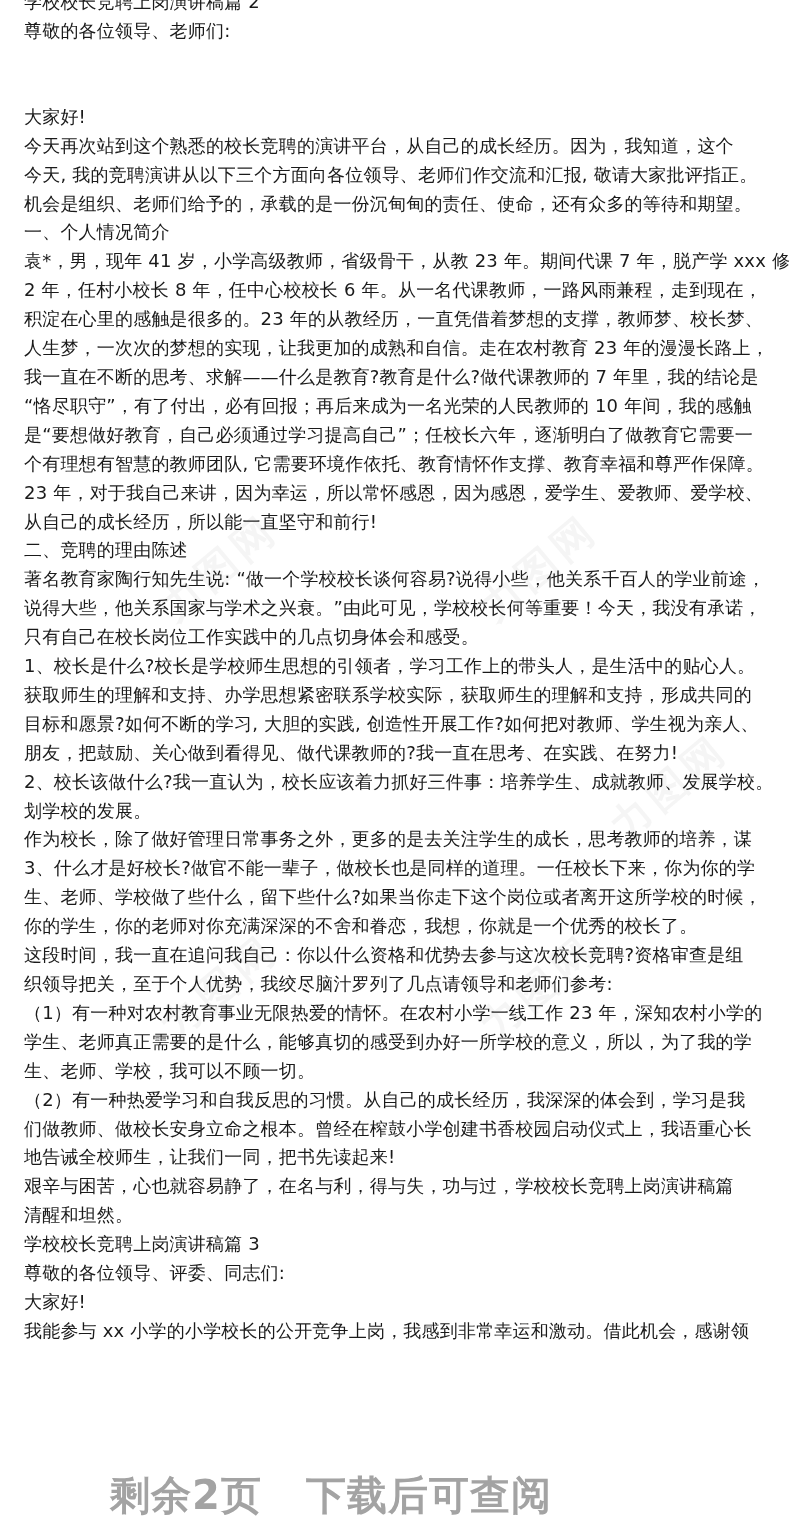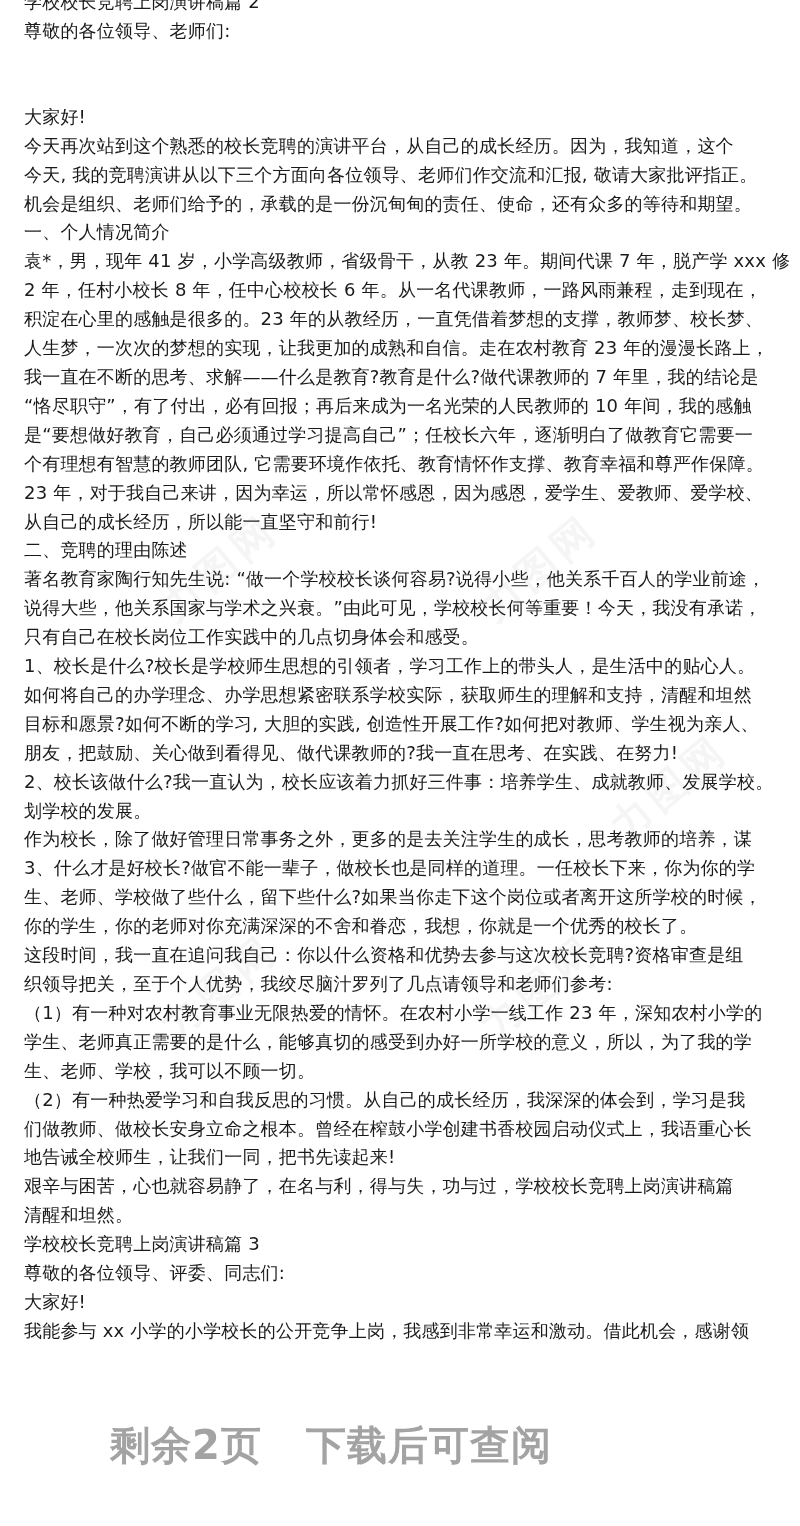--- a/index.html
+++ b/index.html
@@ -34,21 +34,21 @@
     font-size: 40px;
     color: rgba(200,200,200,0.18);
     transform: rotate(-40deg);
     pointer-events: none;
     font-weight: bold;
     letter-spacing: 6px;
   }
   .download-banner {
     position: absolute;
     left: 0;
-    top: 1418px;
+    top: 1468px;
     width: 662px;
     text-align: center;
     font-family: "DejaVu Sans", sans-serif;
     font-weight: bold;
     font-size: 40px;
     color: #a3a3a3;
     letter-spacing: 1px;
   }
   .download-banner span { display: inline-block; }
   .download-banner .gap { width: 44px; }
@@ -90,21 +90,21 @@
 
   <span class="line">二、竞聘的理由陈述</span>
   <div>
     <span class="line">著名教育家陶行知先生说: “做一个学校校长谈何容易?说得小些，他关系千百人的学业前途，</span>
     <span class="line">说得大些，他关系国家与学术之兴衰。”由此可见，学校校长何等重要！今天，我没有承诺，</span>
     <span class="line">只有自己在校长岗位工作实践中的几点切身体会和感受。</span>
   </div>
 
   <div>
     <span class="line">1、校长是什么?校长是学校师生思想的引领者，学习工作上的带头人，是生活中的贴心人。</span>
-    <span class="line">如何将自己的办学理念、办学思想紧密联系学校实际，获取师生的理解和支持，清醒和坦然</span>
+    <span class="line">获取师生的理解和支持、办学思想紧密联系学校实际，获取师生的理解和支持，形成共同的</span>
     <span class="line">目标和愿景?如何不断的学习, 大胆的实践, 创造性开展工作?如何把对教师、学生视为亲人、</span>
     <span class="line">朋友，把鼓励、关心做到看得见、做代课教师的?我一直在思考、在实践、在努力!</span>
   </div>
 
   <div>
     <span class="line">2、校长该做什么?我一直认为，校长应该着力抓好三件事：培养学生、成就教师、发展学校。</span>
     <span class="line">划学校的发展。</span>
     <span class="line">作为校长，除了做好管理日常事务之外，更多的是去关注学生的成长，思考教师的培养，谋</span>
   </div>
 

